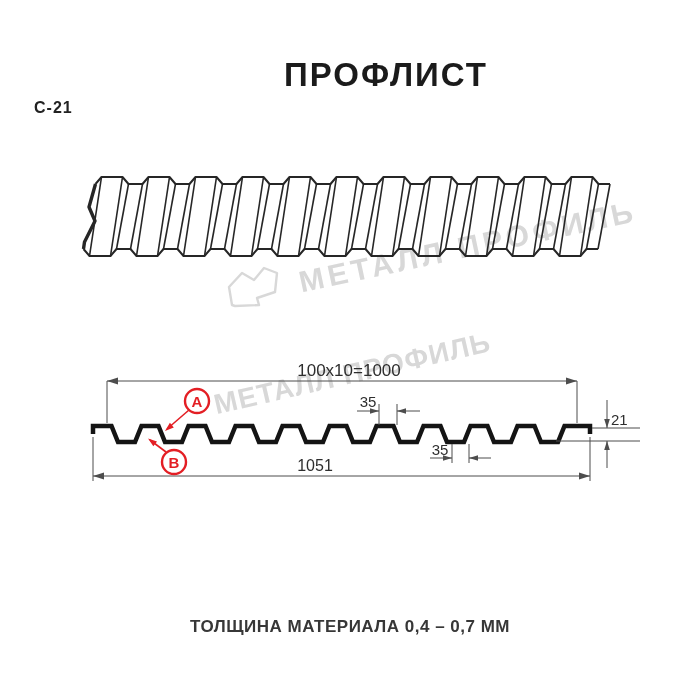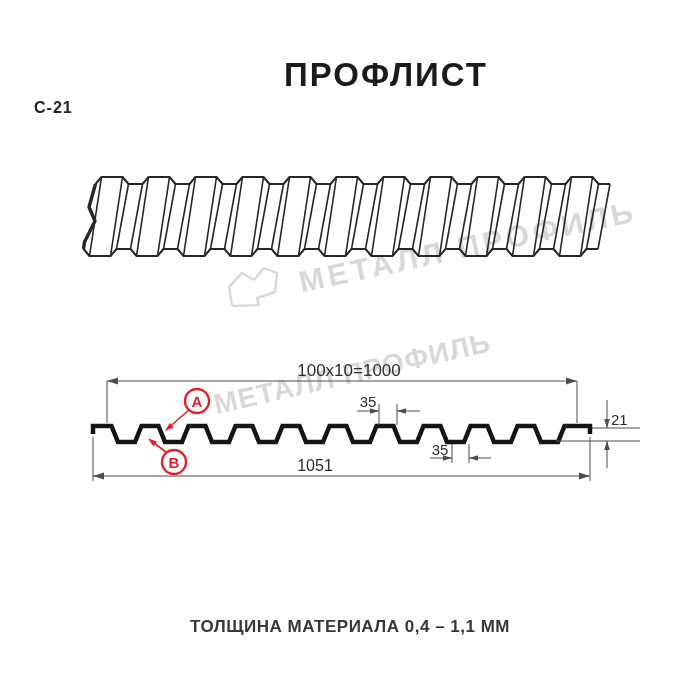--- a/index.html
+++ b/index.html
@@ -162,15 +162,15 @@
 
       <g>
         <circle cx="174" cy="462" r="12" fill="none" stroke="#e31e24" stroke-width="2.4"></circle>
         <text class="redtxt" x="174" y="467.5" text-anchor="middle">B</text>
         <line x1="166" y1="452" x2="150" y2="440" stroke="#e31e24" stroke-width="1.6"></line>
         <polygon points="148,438.5 157,441.5 153.4,446.3" fill="#e31e24"></polygon>
       </g>
     </g>
   </svg>
 
-  <div class="footer-note">ТОЛЩИНА МАТЕРИАЛА 0,4 – 1,1 ММ</div>
+  <div class="footer-note">ТОЛЩИНА МАТЕРИАЛА 0,4 – 0,7 ММ</div>
 
 </div>
 
 </body></html>

